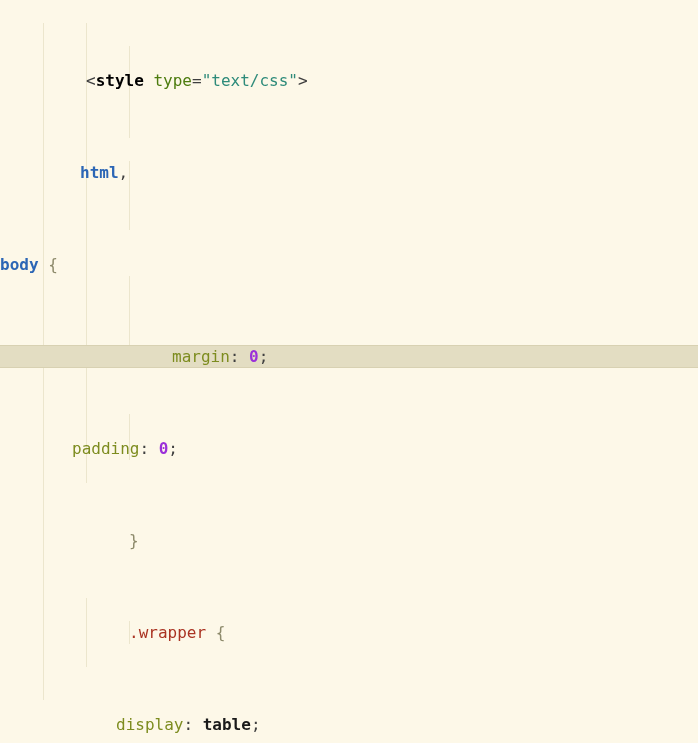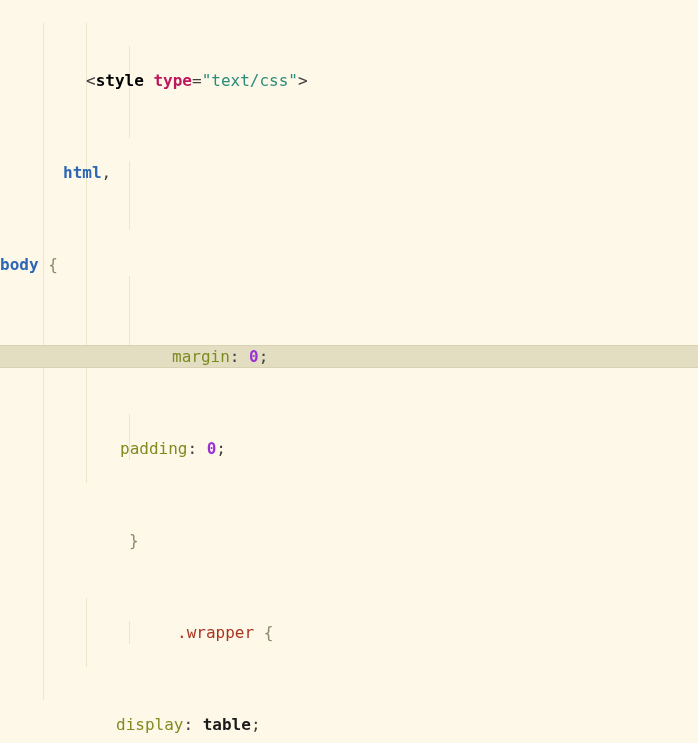--- a/index.html
+++ b/index.html
@@ -62,24 +62,24 @@
     white-space: pre;
     position: relative;
   }
 
   
   .ind0 { padding-left: 43px; }
 
   
   .pun      { color: #3f3f3f; }              
   .tag      { color: #000000; font-weight: bold; }  
-  .attr     { color: #be185d; font-weight: bold; }  
+  .attr     { color: #4d7c0f; font-weight: normal; }  
   .astr     { color: #2e8b7a; }              
   .sel-el   { color: #2c66b5; font-weight: bold; }  
-  .sel-cls  { color: #aa3322; padding-left: 48px; }              
+  .sel-cls  { color: #aa3322; }              
   .prop     { color: #7d8c1f; }              
   .val      { color: #1a1a1a; font-weight: bold; }              
   .num      { color: #9b30d9; font-weight: bold; }              
   .brace    { color: #8d8a6b; }
 </style>
 </head>
 <body>
 
 <div id="editor">
 
@@ -91,27 +91,27 @@
   <div class="guide" style="left:129px; top:414px; height:46px;"></div>
   <div class="guide" style="left:86px; top:598px; height:69px;"></div>
   <div class="guide" style="left:129px; top:621px; height:23px;"></div>
 
   <div id="current-line-band" style="top:345px;"></div>
 
   <div id="code">
 
     <div class="line ind0" style="padding-left:86px;"><span class="pun">&lt;</span><span class="tag">style</span><span class="pun"> </span><span class="attr">type</span><span class="pun">=</span><span class="astr">"text/css"</span><span class="pun">&gt;</span></div>
 
-    <div class="line" style="padding-left:63px;"><span class="sel-el">html</span><span class="pun">,</span></div>
+    <div class="line" style="padding-left:80px;"><span class="sel-el">html</span><span class="pun">,</span></div>
 
     <div class="line" style=""><span class="sel-el">body</span><span> </span><span class="brace">{</span></div>
 
     <div class="line" style="padding-left:172px;"><span class="prop">margin</span><span class="pun">: </span><span class="num">0</span><span class="pun">;</span></div>
 
-    <div class="line" style="padding-left:120px;"><span class="prop">padding</span><span class="pun">: </span><span class="num">0</span><span class="pun">;</span></div>
+    <div class="line" style="padding-left:72px;"><span class="prop">padding</span><span class="pun">: </span><span class="num">0</span><span class="pun">;</span></div>
 
     <div class="line" style="padding-left:129px;"><span class="brace">}</span></div>
 
     <div class="line" style="padding-left:129px;"><span class="sel-cls">.wrapper</span><span> </span><span class="brace">{</span></div>
 
     <div class="line" style="padding-left:116px;"><span class="prop">display</span><span class="pun">: </span><span class="val">table</span><span class="pun">;</span></div>
 
     
 
     

